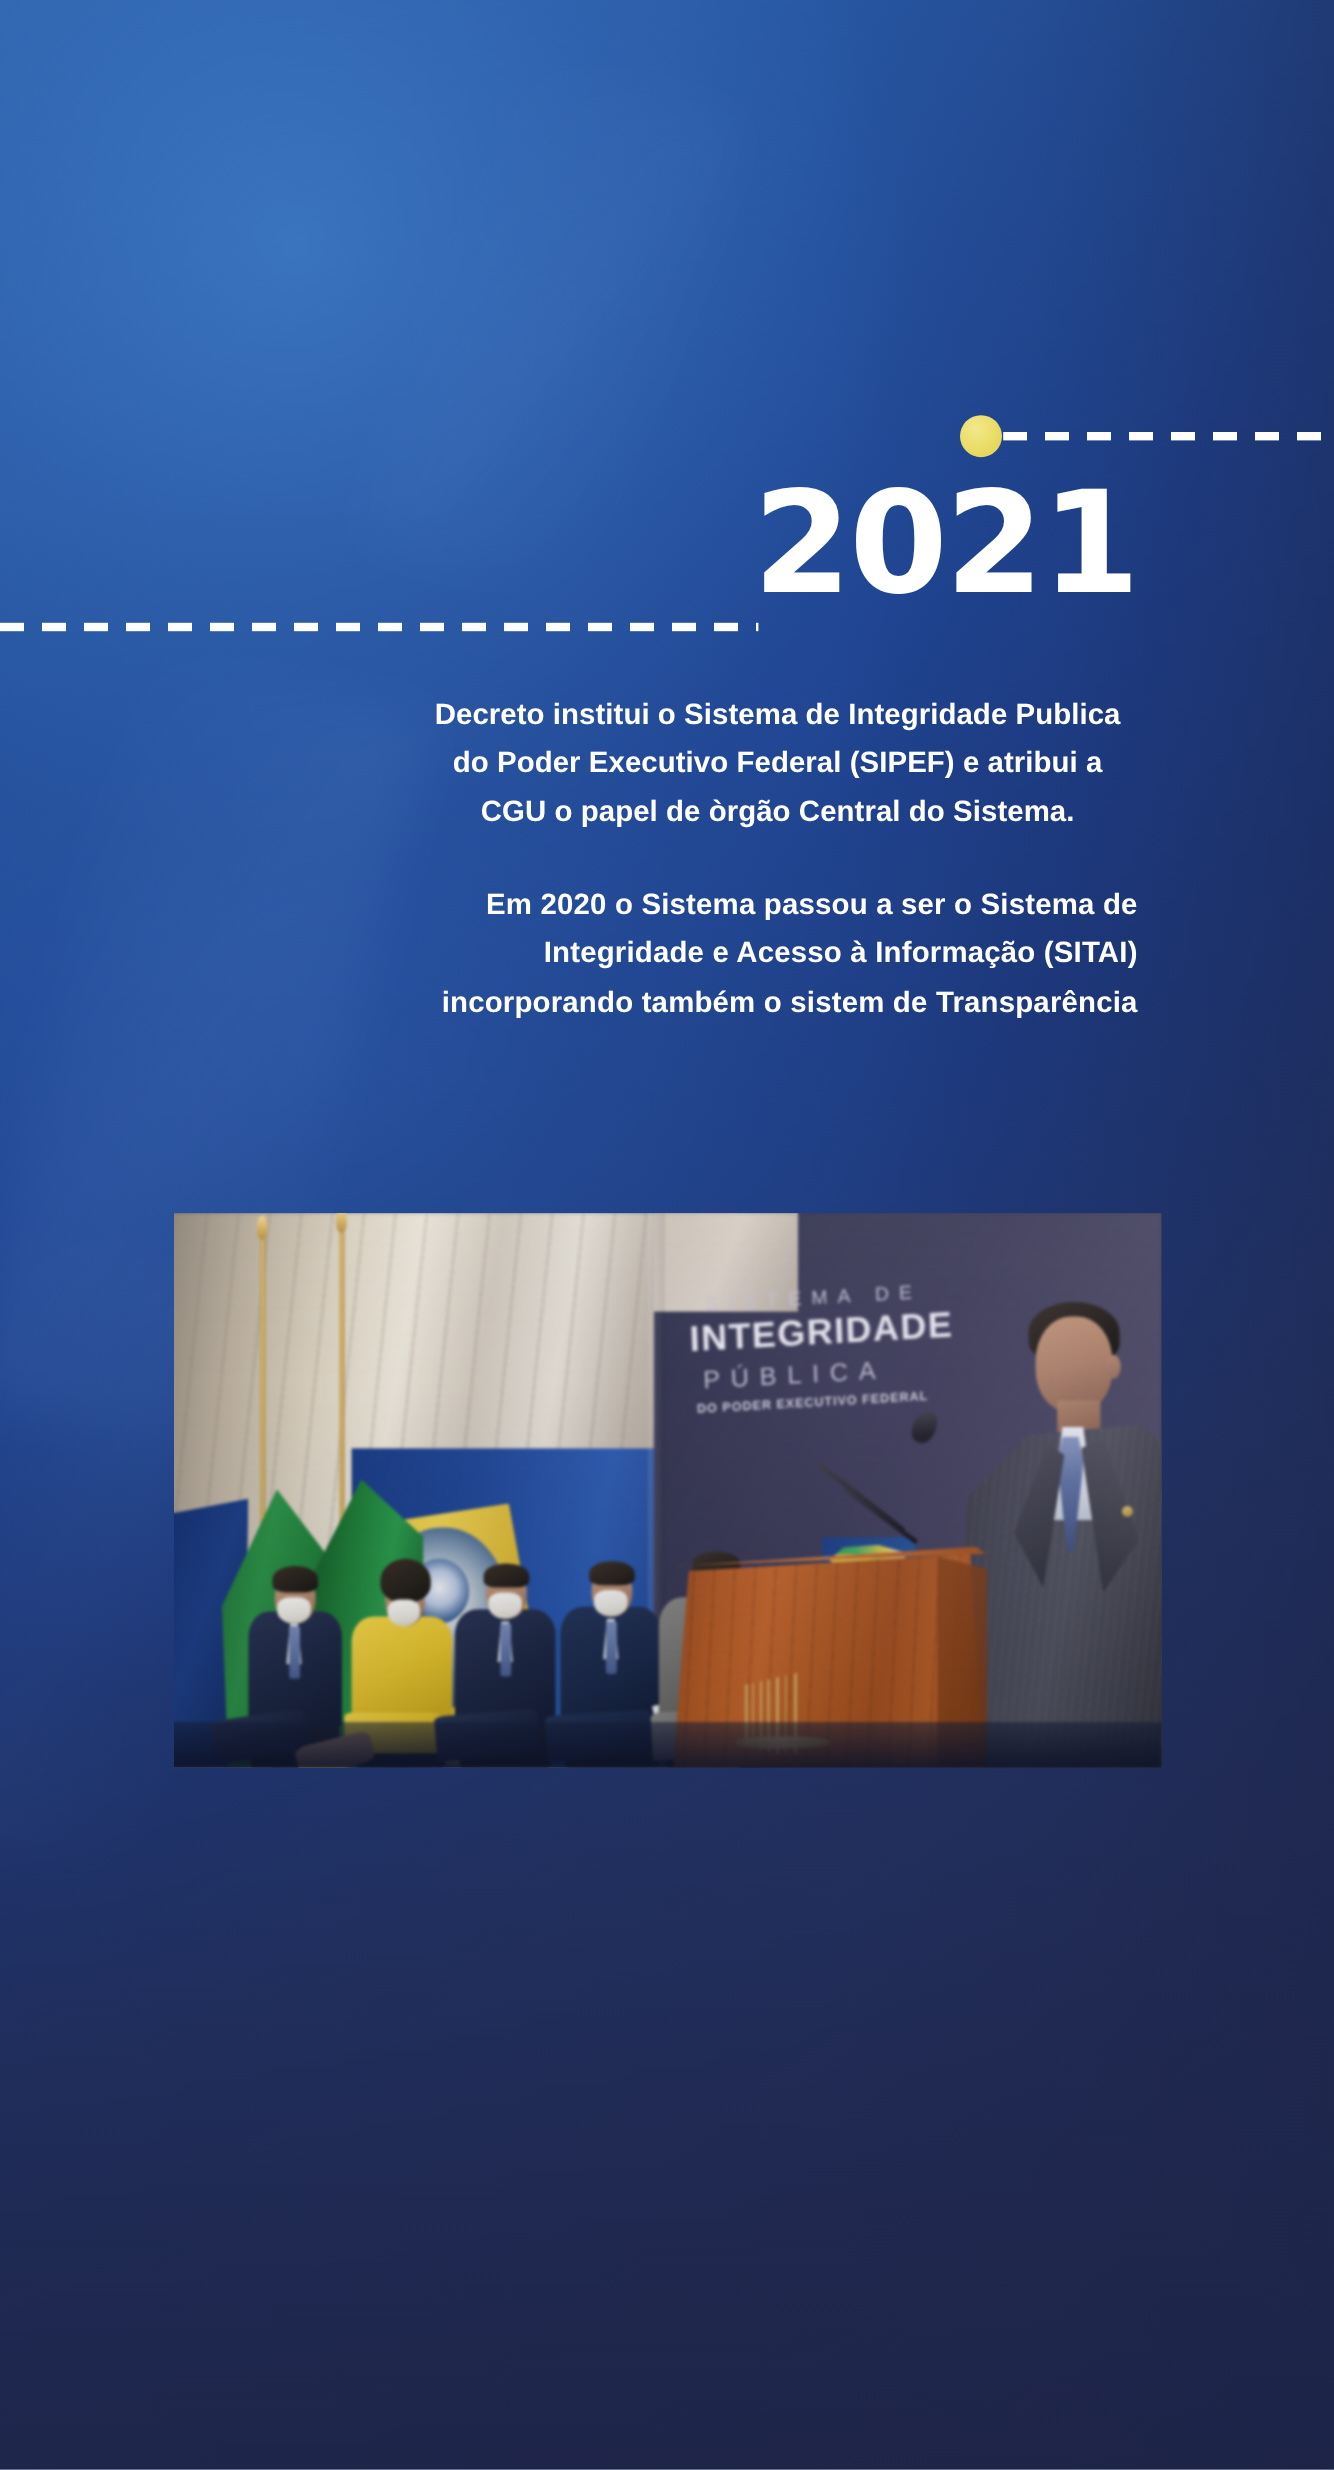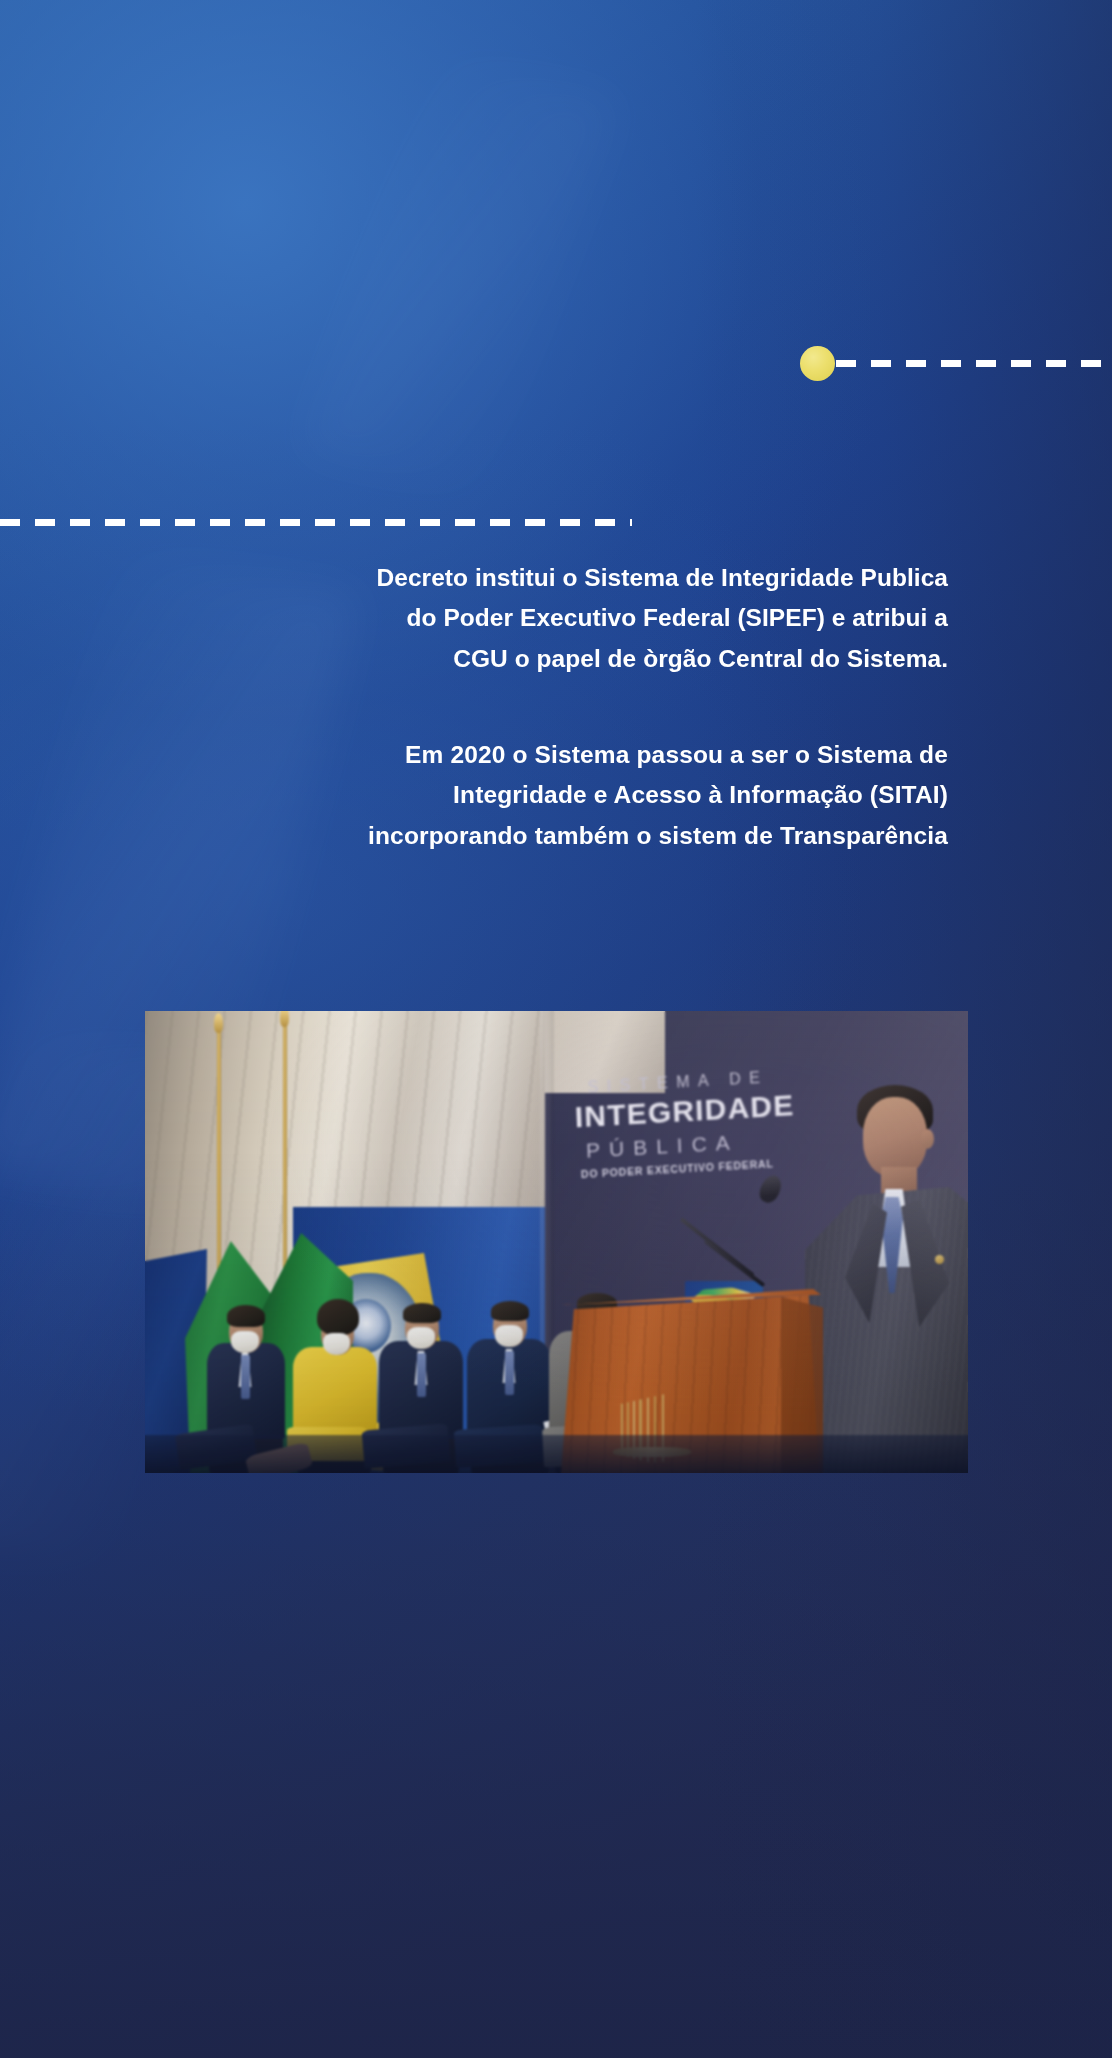--- a/index.html
+++ b/index.html
@@ -117,21 +117,21 @@
     width:600px;
     text-align:right;
     color:#ffffff;
   }
   .copy p {
     font-size:24.5px;
     font-weight:bold;
     line-height:40.4px;
     letter-spacing:0.05px;
   }
-  .copy.p1 { top:558px; }
+  .copy.p1 { top:576px;text-align:center; }
   .copy.p2 { top:735px; }
   .copy.p2 p { font-weight:bold; letter-spacing:0.15px; }
 
   
   .photo {
     position:absolute;
     left:145px; top:1011px;
     width:823px; height:462px;
     overflow:hidden;
     background:#1b2340;
@@ -466,20 +466,21 @@
   <div class="bg-streak s1"></div>
   <div class="bg-streak s2"></div>
   <div class="bg-streak s3"></div>
   <div class="bg-shade-bottom"></div>
   <div class="bg-shade-right"></div>
 
   <div class="dash-right"></div>
   <div class="dot-year"></div>
   <div class="dash-left"></div>
 
+  <div class="year">2021</div>
 
   <div class="copy p1">
     <p>Decreto institui o Sistema de Integridade Publica do Poder Executivo Federal (SIPEF) e atribui a CGU o papel de òrgão Central do Sistema.</p>
   </div>
   <div class="copy p2">
     <p>Em 2020 o Sistema passou a ser o Sistema de Integridade e Acesso à Informação (SITAI) incorporando também o sistem de Transparência</p>
   </div>
 
   <div class="photo">
 

